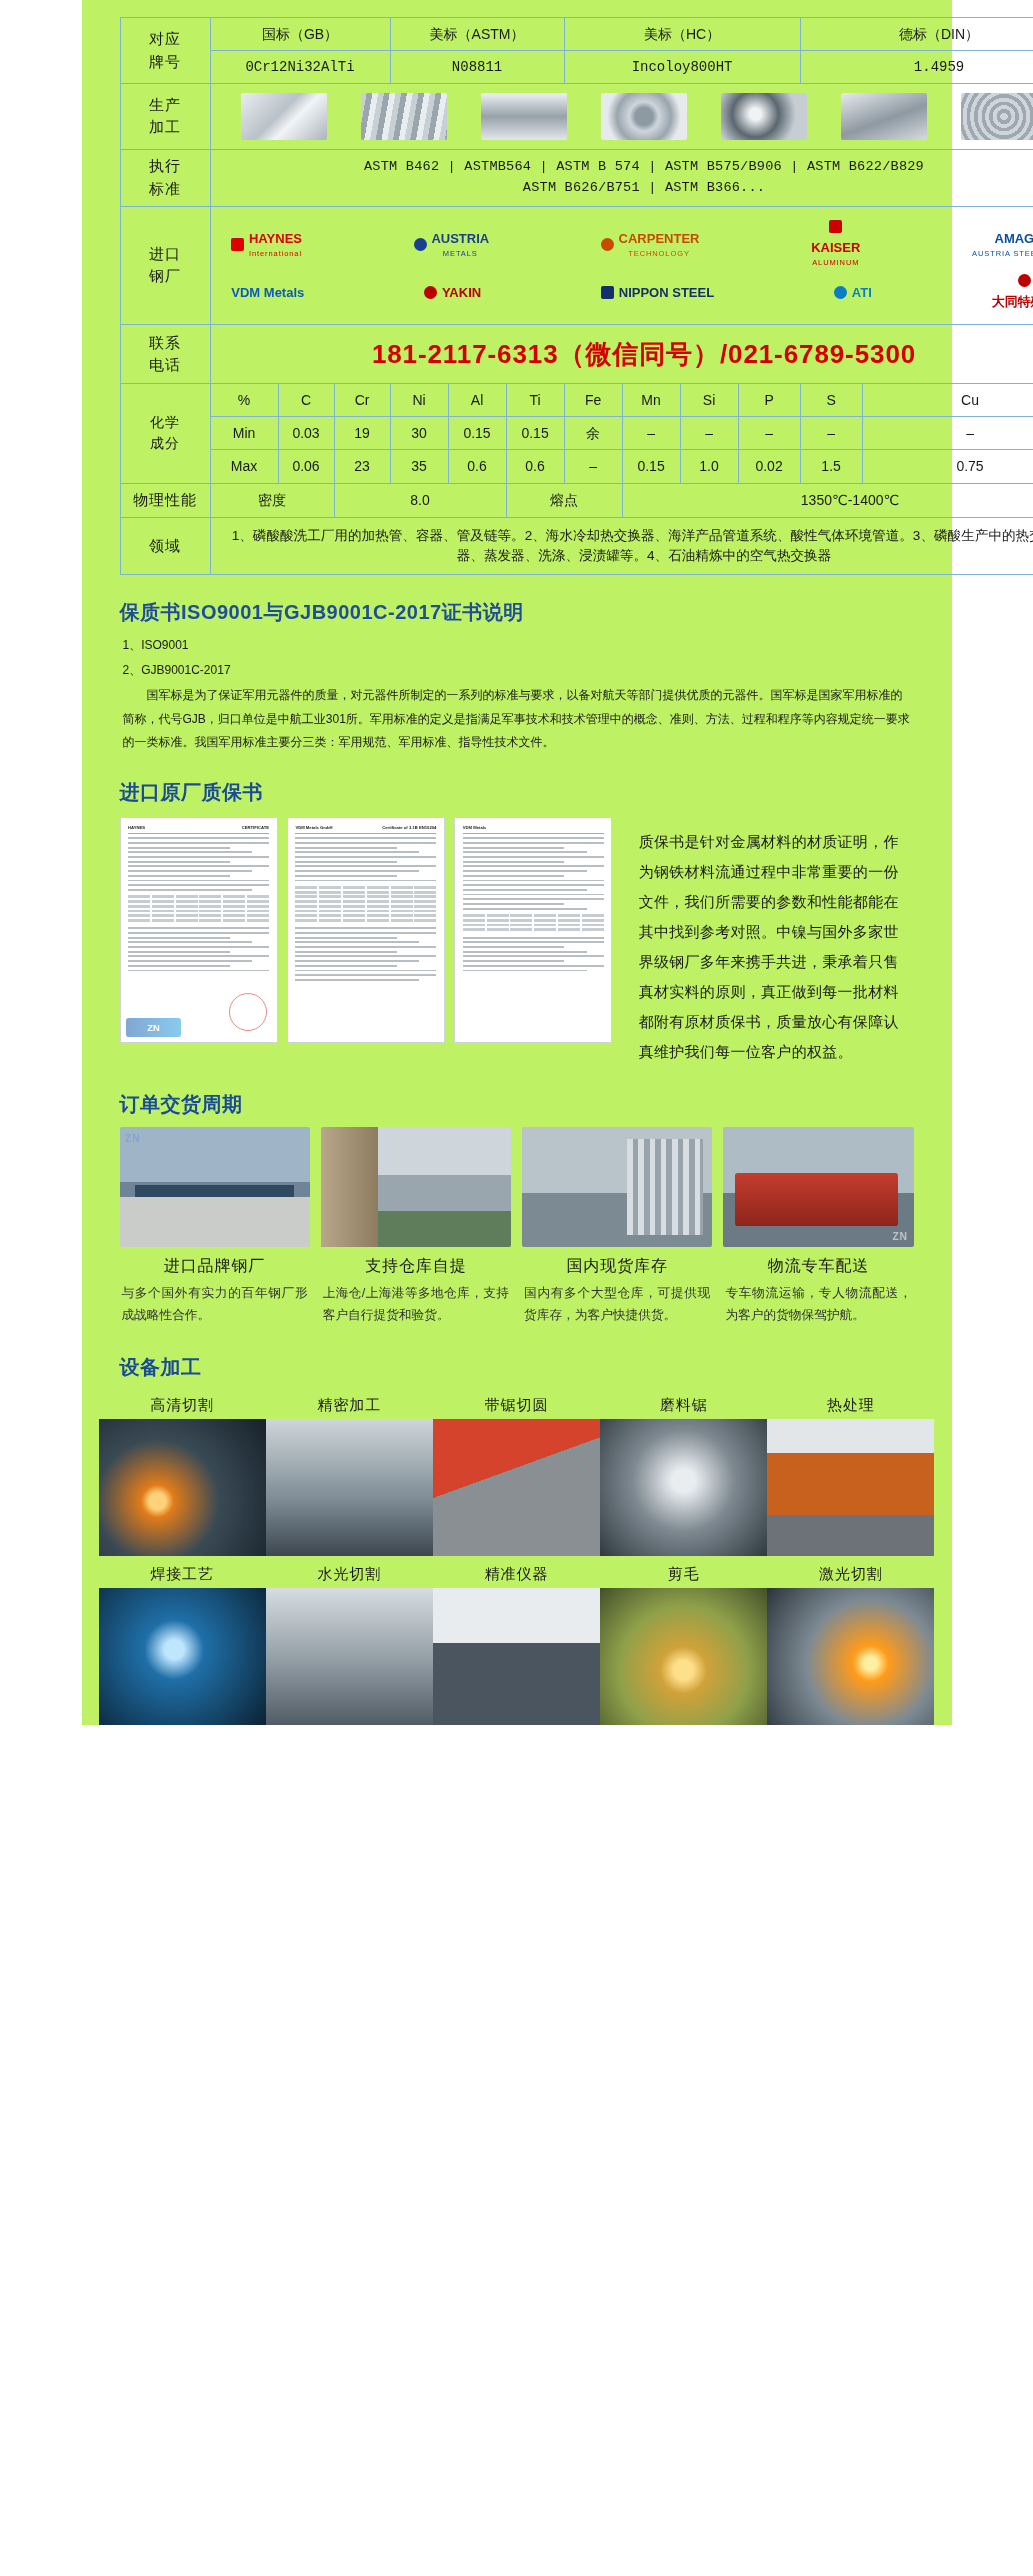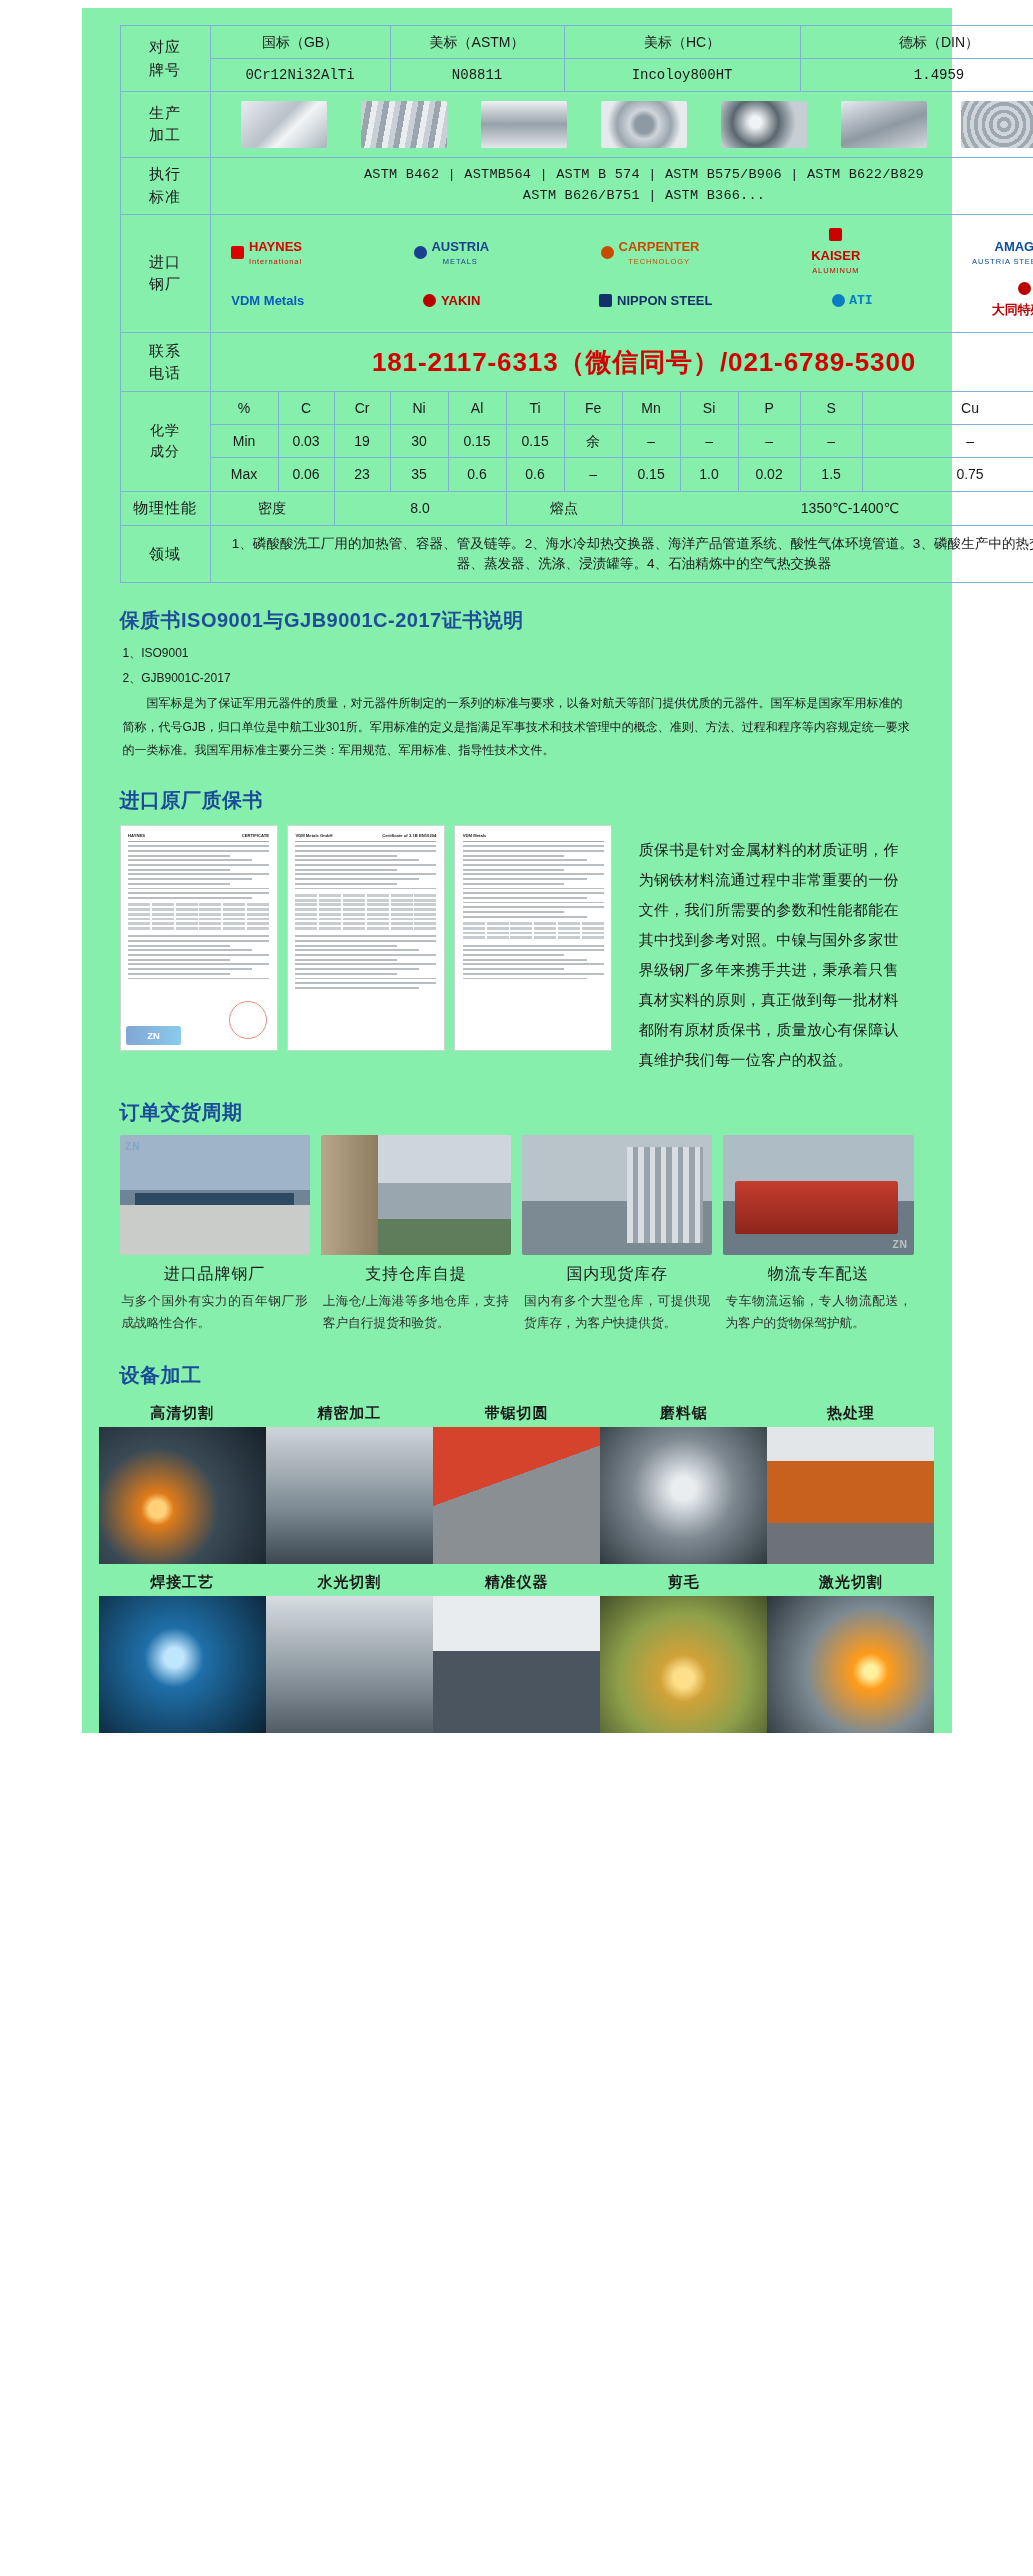--- a/index.html
+++ b/index.html
@@ -3,22 +3,22 @@
 <meta charset="utf-8">
 <style>
   * { box-sizing: border-box; }
   html, body {
     margin: 0; padding: 0;
     background: #ffffff;
     font-family: "Liberation Sans", "DejaVu Sans", sans-serif;
   }
   .page {
     width: 870px;
-    margin: 8px auto;
-    background: #86efac;
+    margin: 0 auto;
+    background: #bef264;
     position: relative;
   }
 
   
   .spec-wrap {
     padding: 17px 38px 9.4px 38px;
   }
   table.spec {
     width: 959px;
     border-collapse: collapse;
@@ -114,21 +114,21 @@
     display:inline-block; width: 13px; height: 13px; border-radius: 1.9px;
   }
   .m-haynes { color:#d00; }
   .m-special { color:#1a3f8f; }
   .m-carpenter { color:#c94b00; }
   .m-kaiser { color:#c00;flex-direction:column; }
   .m-amag { color:#0a4fa0; }
   .m-vdm { color:#0a5bbf; }
   .m-yakin { color:#b00; }
   .m-nippon { color:#14306b; }
-  .m-ati { color:#0a7dc4;font-family:Liberation Mono, monospace; }
+  .m-ati { color:#0a7dc4; }
   .m-daido { color:#b00;flex-direction:column; }
 
   
   .sec-title {
     font-size: 20px;
     font-weight: bold;
     color: #1e4d9b;
     padding: 15px 38px 5.6px 38px;
     letter-spacing: 0.5px;
   }
@@ -245,21 +245,20 @@
     gap: 0px;
     padding: 3.8px 17px 0 17px;
   }
   .eq-cell { position: relative; }
   .eq-label {
     text-align: center;
     font-size: 15px;
     color: #1a1a1a;
     padding: 5.6px 0 3.8px 0;
     letter-spacing: 0.9px;
-    font-weight: bold;
   }
   .eq-photo {
     width: 100%;
     height: 137px;
     position: relative;
     overflow: hidden;
   }
   .e1 { background: radial-gradient(circle at 35% 60%,#ffd27a 0 6%,#e07b1a 12%,#3a4a55 45%,#16202a 100%); }
   .e2 { background: linear-gradient(180deg,#cfd6da,#7d8a93 60%,#3c4750); }
   .e3 { background: linear-gradient(160deg,#d6432c 0 40%,#8a8f93 40% 100%); }

